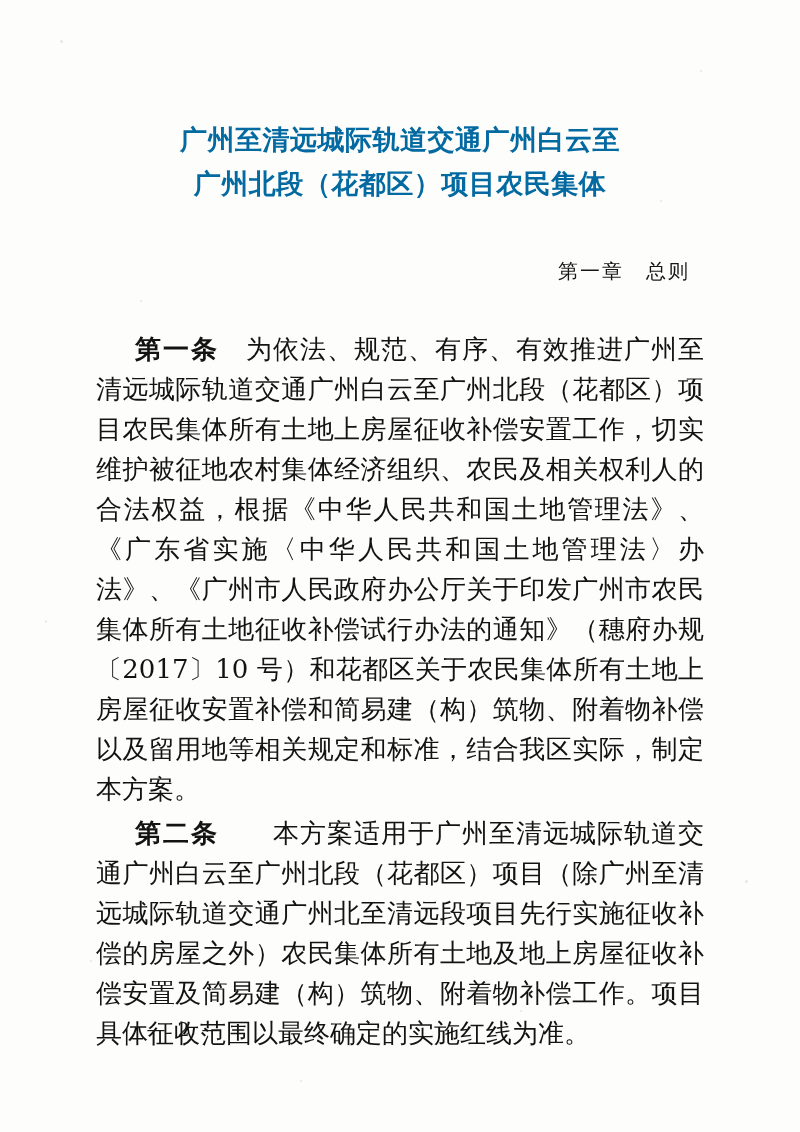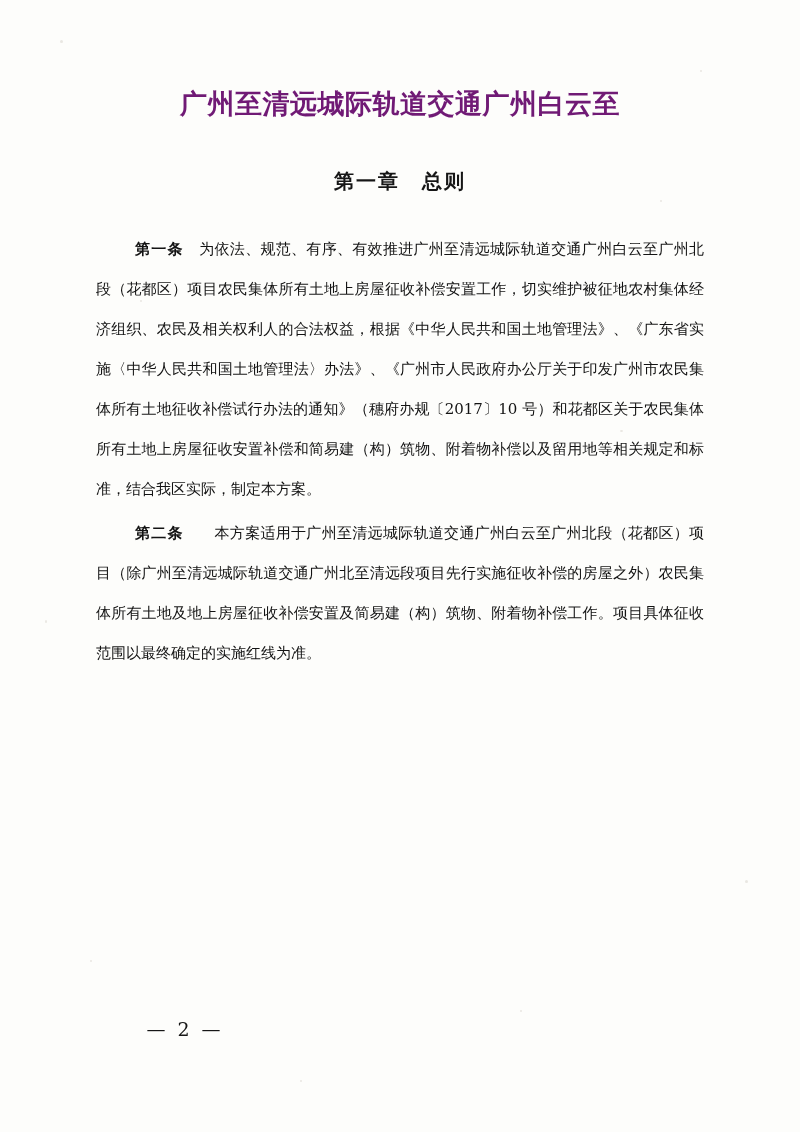--- a/index.html
+++ b/index.html
@@ -30,45 +30,45 @@
     position: absolute;
     left: 0;
     top: 0;
     width: 800px;
     height: 1132px;
     box-sizing: border-box;
     padding: 0 96px;
   }
   .doc-title {
     margin: 0;
-    padding-top: 82px;
+    padding-top: 118px;
     text-align: center;
     font-family: "DejaVu Serif", serif;
     font-weight: bold;
     font-size: 27px;
     line-height: 44px;
     letter-spacing: 0.5px;
-    color: #701a75;
+    color: #0369a1;
   }
   .doc-title .tline { display: block; }
   .chapter {
-    margin: 4px;
+    margin: 14px;
     padding-top: 38px;
-    text-align: center;
-    font-weight: bold;
+    text-align: right;
+    font-weight: normal;
     font-size: 20px;
     letter-spacing: 2px;
     color: #161616;
   }
   .body-text {
     padding-top: 30px;
   }
   .para {
     margin: 0 0 4px 0;
-    font-size: 15px;
+    font-size: 26px;
     line-height: 40px;
     text-align: justify;
     text-justify: inter-ideograph;
     color: #131313;
     text-indent: 39px;
   }
   .para .lead {
     font-weight: bold;
     letter-spacing: 1px;
   }
@@ -101,20 +101,21 @@
   <span class="speck" style="left:300px;top:1080px;width:2px;height:2px;"></span>
   <span class="speck" style="left:520px;top:1010px;width:2px;height:2px;"></span>
   <span class="speck" style="left:90px;top:960px;width:2px;height:2px;"></span>
   <span class="speck" style="left:660px;top:200px;width:2px;height:2px;"></span>
 </div>
 
 <div class="content">
 
   <h1 class="doc-title">
     <span class="tline">广州至清远城际轨道交通广州白云至</span>
+    <span class="tline">广州北段（花都区）项目农民集体</span>
   </h1>
 
   <h2 class="chapter">第一章　总则</h2>
 
   <div class="body-text">
 
     <p class="para">
       <span class="lead">第一条</span><span>　为依法、规范、有序、有效推进广州至清远城际轨道交通广州白云至广州北段（花都区）项目农民集体所有土地上房屋征收补偿安置工作，切实维护被征地农村集体经济组织、农民及相关权利人的合法权益，根据《中华人民共和国土地管理法》、《广东省实施〈中华人民共和国土地管理法〉办法》、《广州市人民政府办公厅关于印发广州市农民集体所有土地征收补偿试行办法的通知》（穗府办规〔2017〕10 号）和花都区关于农民集体所有土地上房屋征收安置补偿和简易建（构）筑物、附着物补偿以及留用地等相关规定和标准，结合我区实际，制定本方案。</span>
     </p>
 

